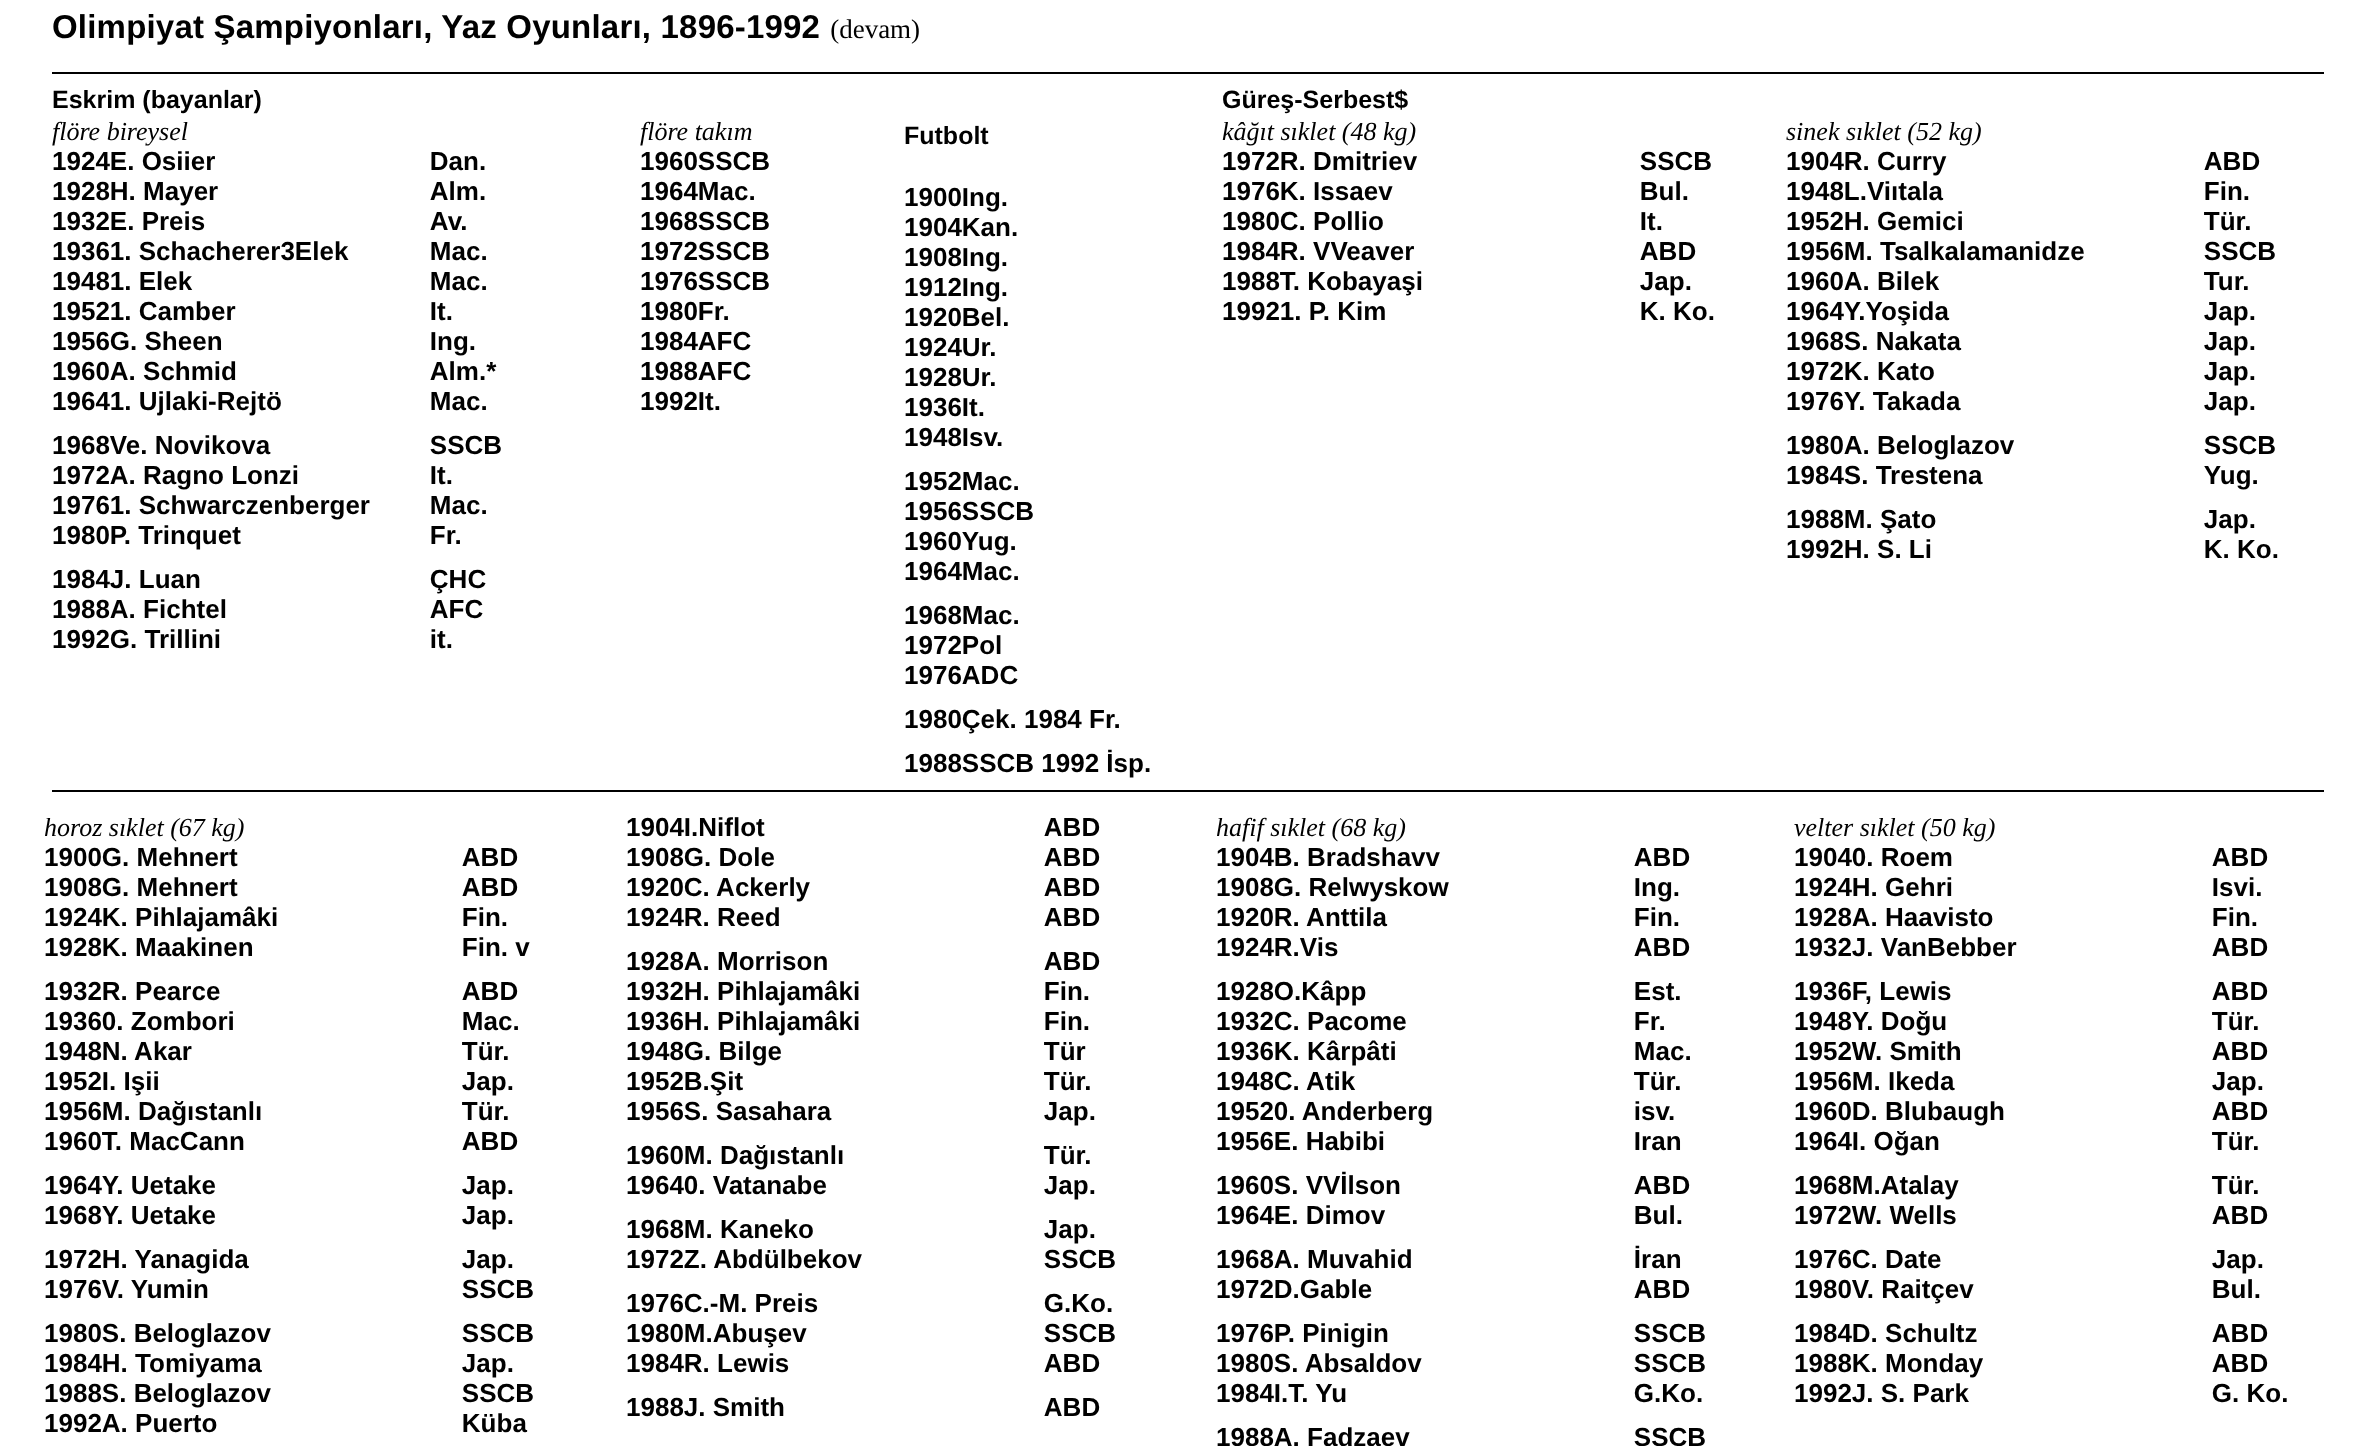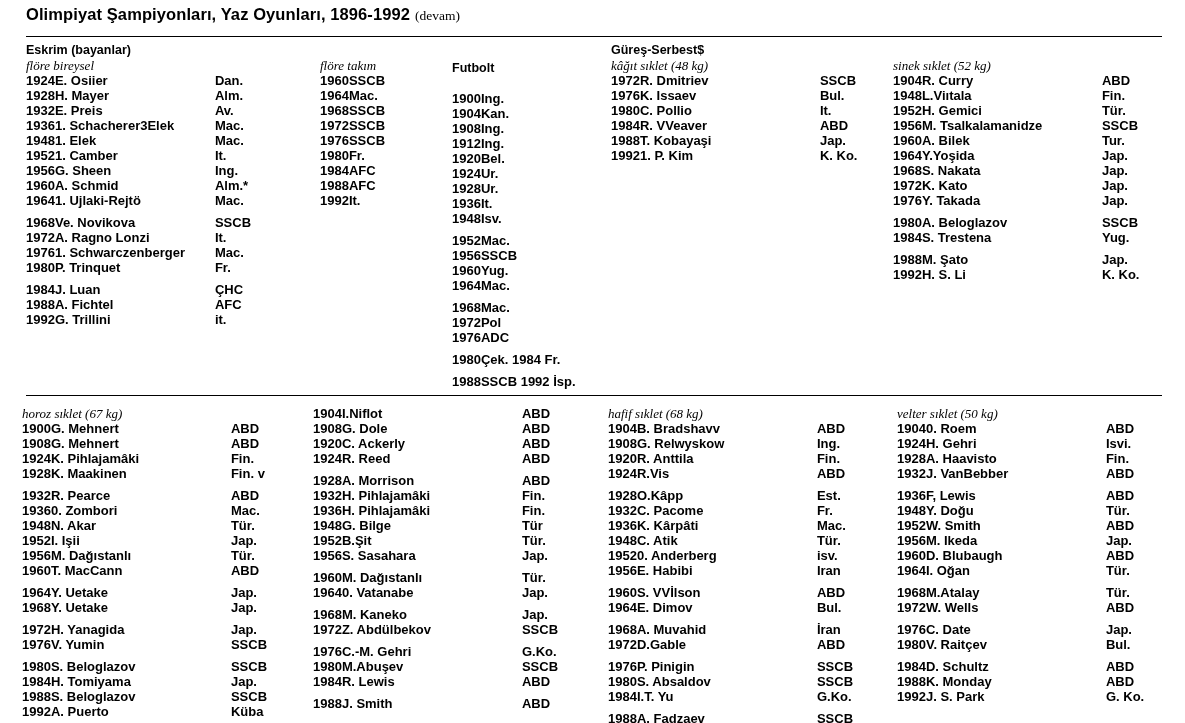--- a/index.html
+++ b/index.html
@@ -683,21 +683,21 @@
           <tr class="e">
             <td class="yr">1972</td>
             <td class="nm">Z. Abdülbekov</td>
             <td class="ct">SSCB</td>
           </tr>
           <tr class="gap">
             <td colspan="3">&nbsp;</td>
           </tr>
           <tr class="e">
             <td class="yr">1976</td>
-            <td class="nm">C.-M. Gehri</td>
+            <td class="nm">C.-M. Preis</td>
             <td class="ct">G.Ko.</td>
           </tr>
           <tr class="e">
             <td class="yr">1980</td>
             <td class="nm">M.Abuşev</td>
             <td class="ct">SSCB</td>
           </tr>
           <tr class="e">
             <td class="yr">1984</td>
             <td class="nm">R. Lewis</td>

